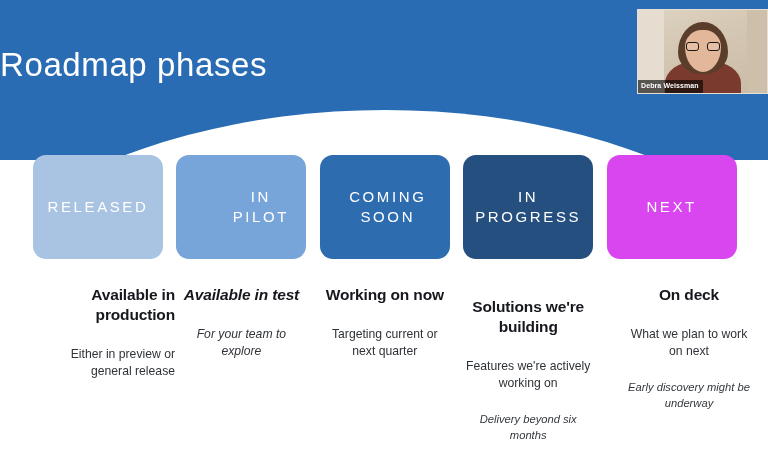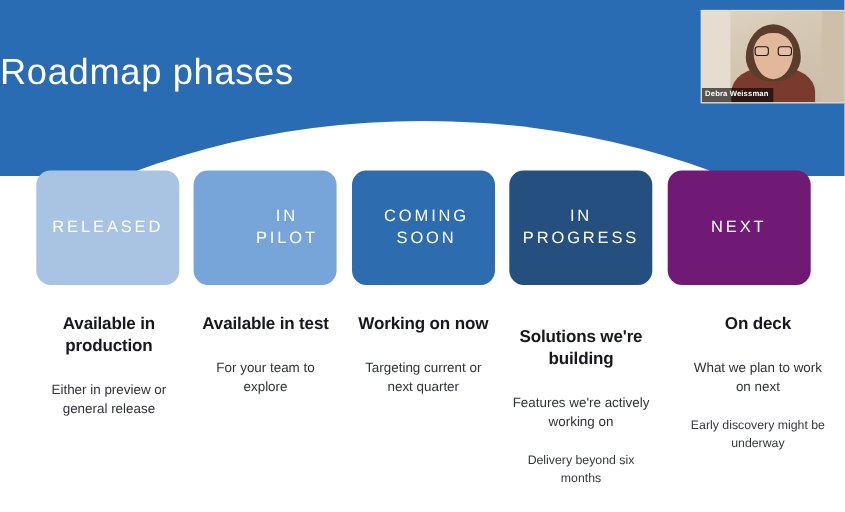--- a/index.html
+++ b/index.html
@@ -99,21 +99,21 @@
   .col-head{
     color:#16181d;font-size:15.5px;font-weight:700;
     line-height:20px;letter-spacing:-0.15px;
   }
   .col-sub{
     margin-top:21px;color:#2f3338;font-size:12.2px;
     font-weight:400;line-height:16.5px;
   }
   .col-note{
     margin-top:21px;color:#33373c;font-size:11.2px;
-    font-weight:400;line-height:15.5px;
+    font-style:italic;font-weight:400;line-height:15.5px;
   }
 </style>
 </head>
 <body>
 
 <div class="slide">
 
   <div class="header-band" style="background: rgb(42, 108, 179);">
     <div class="header-curve"></div>
   </div>
@@ -138,32 +138,32 @@
     </div>
     <div class="card" id="card1" style="left: 143.4px; background: rgb(119, 164, 217); padding-left: 45px;">
       <span class="card-label">IN PILOT</span>
     </div>
     <div class="card" id="card2" style="left: 286.8px; background: rgb(46, 108, 176); padding-left: 12px;">
       <span class="card-label">COMING SOON</span>
     </div>
     <div class="card" id="card3" style="left: 430.2px; background: rgb(37, 79, 126);">
       <span class="card-label">IN PROGRESS</span>
     </div>
-    <div class="card" id="card4" style="left: 573.6px; background: #701a75;">
+    <div class="card" id="card4" style="left: 573.6px; background: #d946ef;">
       <span class="card-label">NEXT</span>
     </div>
   </div>
 
   <div class="cols">
-    <div class="col" id="col0" style="left: 1px;">
+    <div class="col" id="col0" style="left: 12px; text-align: right;">
       <div class="col-head">Available in production</div>
       <div class="col-sub">Either in preview or general release</div>
 
     </div>
-    <div class="col" id="col1" style="left: 143.4px;">
+    <div class="col" id="col1" style="left: 143.4px; font-style: italic;">
       <div class="col-head">Available in test</div>
       <div class="col-sub">For your team to explore</div>
 
     </div>
     <div class="col" id="col2" style="left: 286.8px;">
       <div class="col-head">Working on now</div>
       <div class="col-sub">Targeting current or next quarter</div>
 
     </div>
     <div class="col" id="col3" style="left: 430.2px; margin-top: 12px;">

